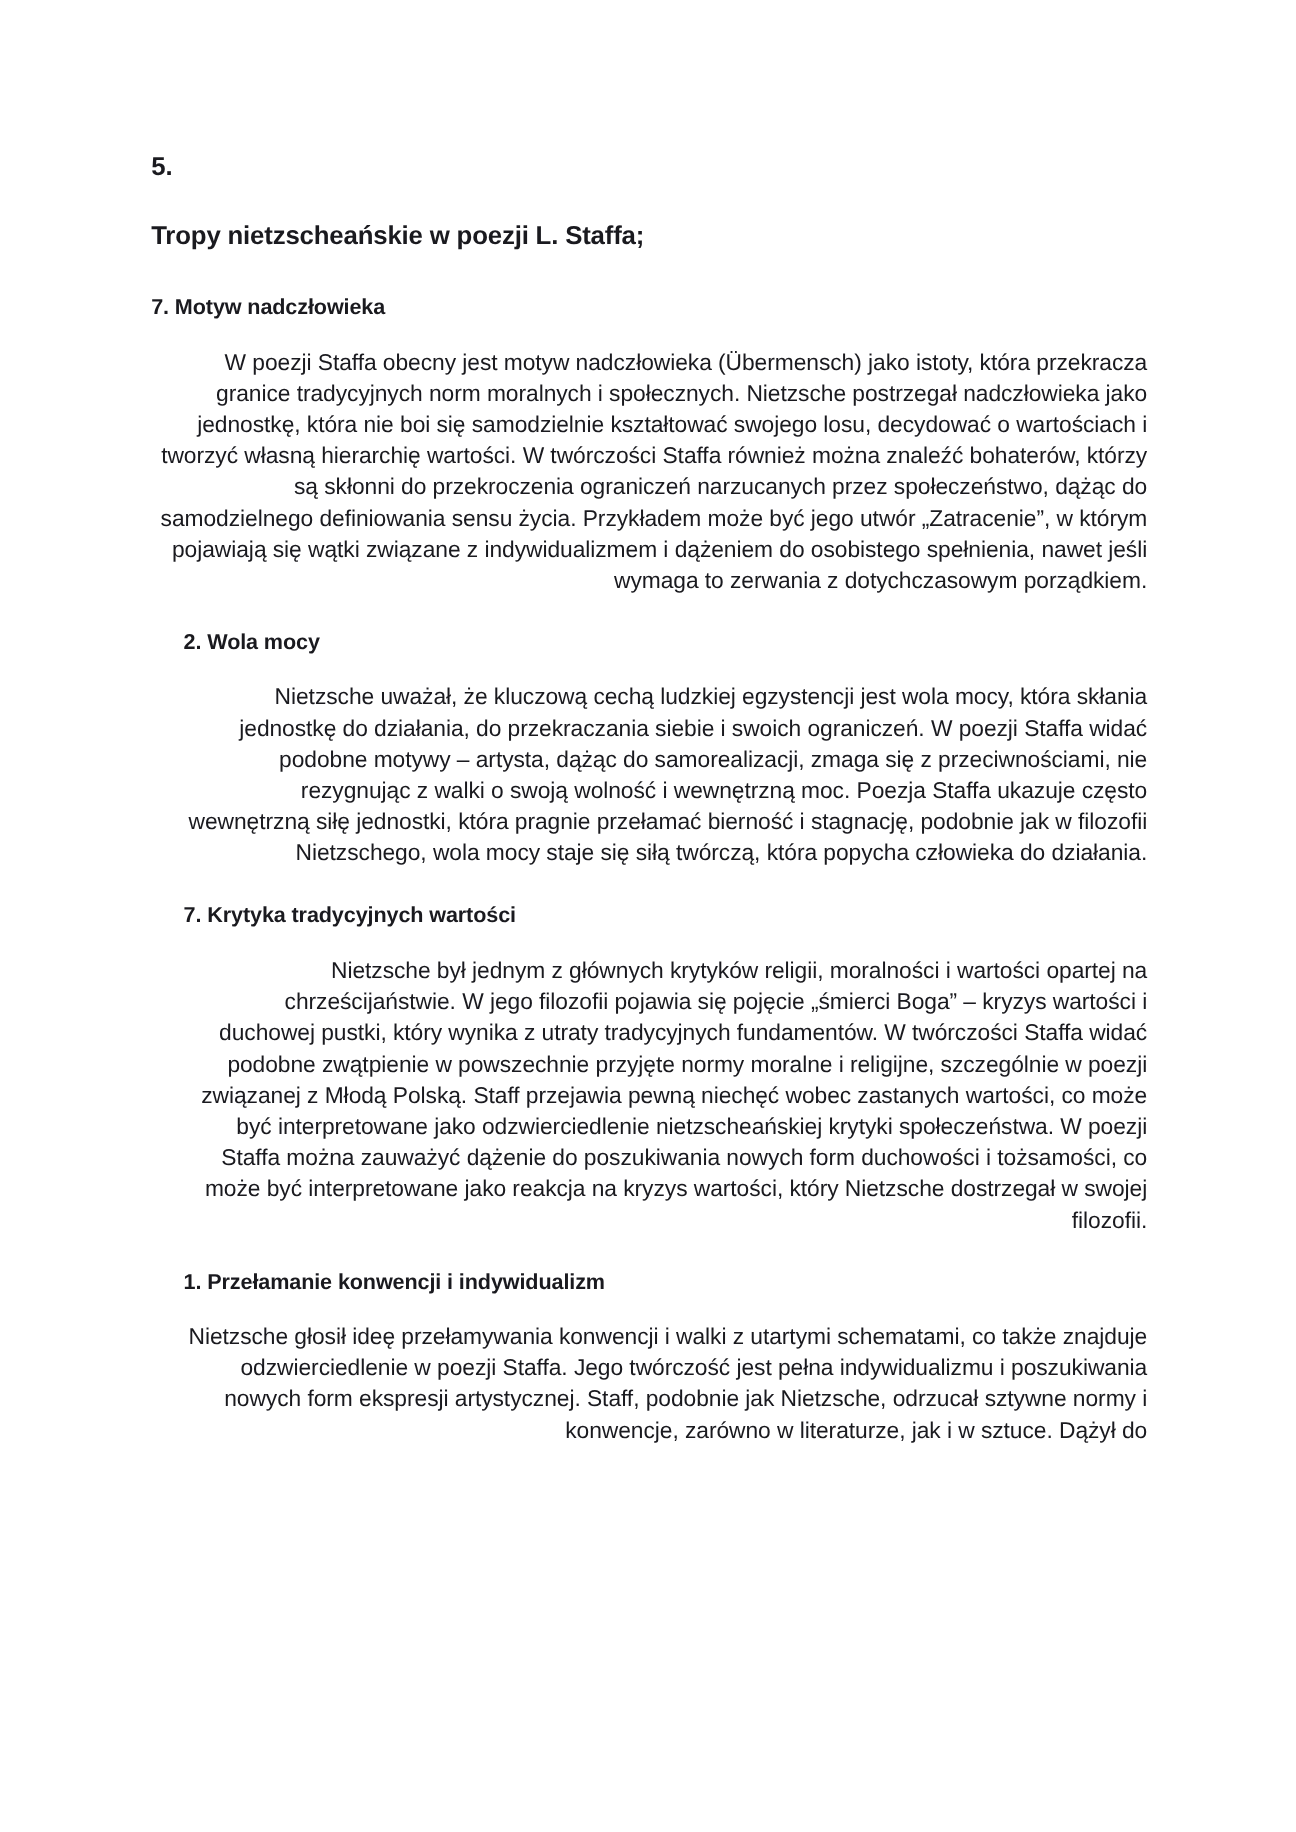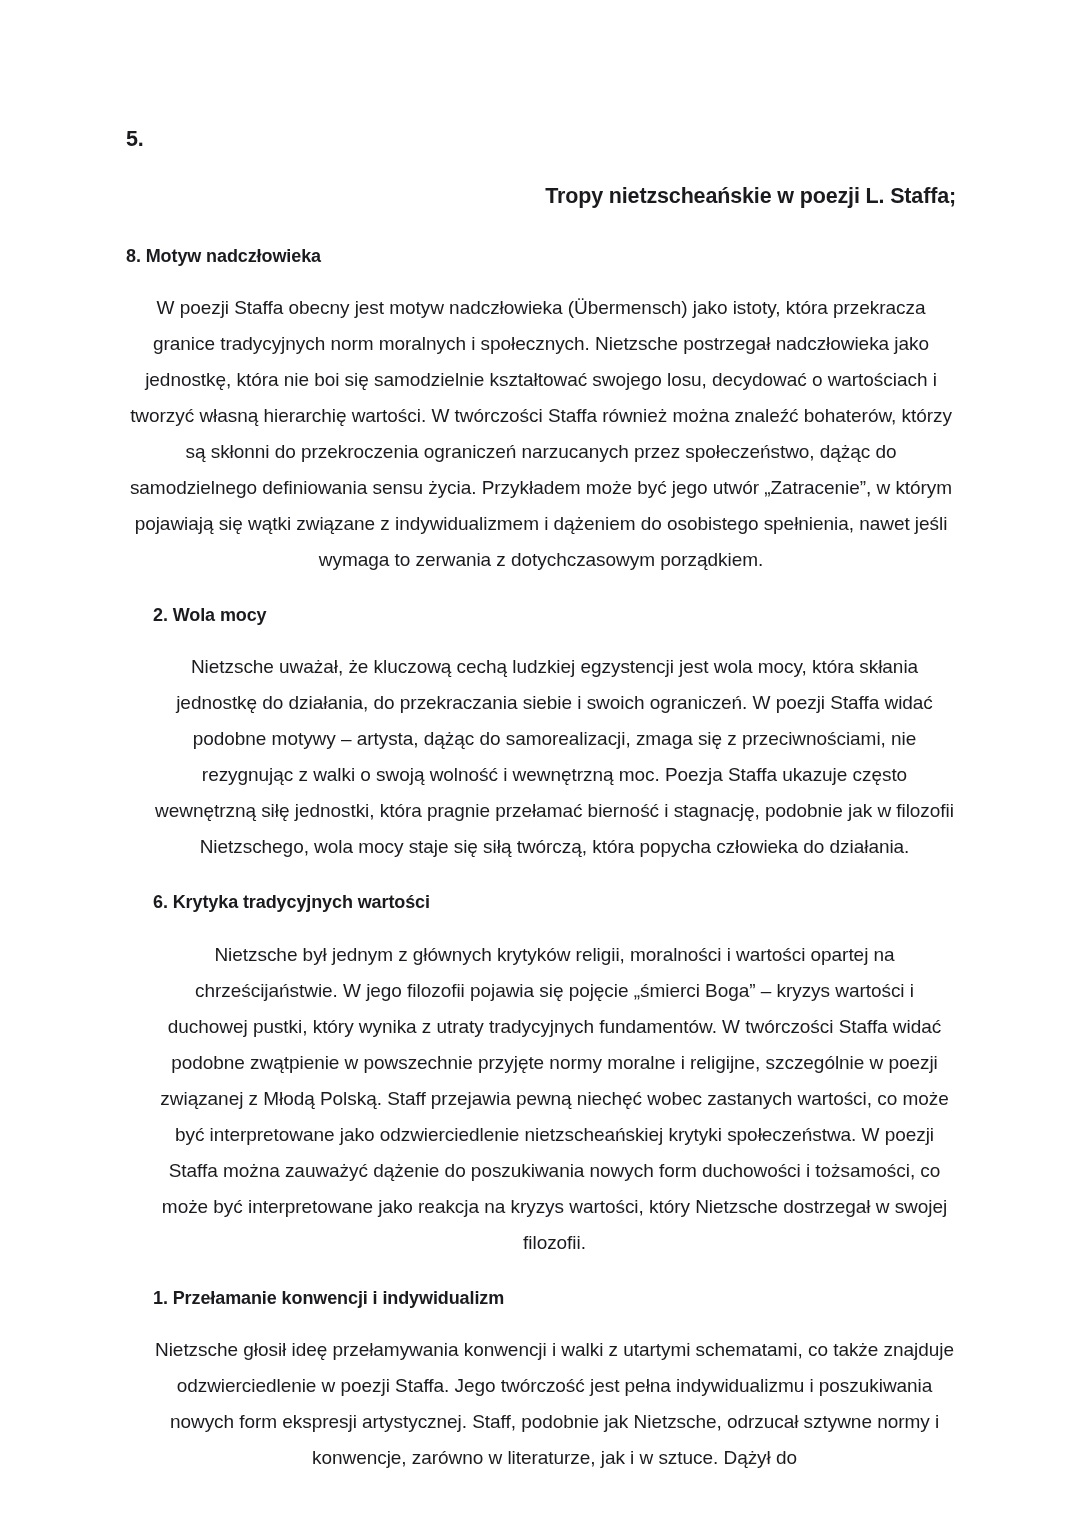--- a/index.html
+++ b/index.html
@@ -29,68 +29,67 @@
     line-height: 1.25;
     letter-spacing: -0.1px;
     margin: 0 0 30px 0;
   }
   .doc-title {
     font-size: 21.5px;
     font-weight: 700;
     line-height: 1.3;
     letter-spacing: -0.15px;
     margin: 0 0 33px 0;
-    text-align: right;
   }
   .section {
     margin: 0;
   }
   .section-heading {
     font-size: 18px;
     font-weight: 700;
     line-height: 1.35;
     letter-spacing: -0.1px;
     margin: 0 0 22px 0;
   }
   .section-body {
     font-size: 19px;
     font-weight: 400;
-    line-height: 36px;
+    line-height: 26px;
     letter-spacing: -0.05px;
     margin: 0 0 25px 0;
     max-width: 831px;
-    text-align: center;
+    text-align: right;
     word-spacing: 0px;
   }
   .section + .section {
     margin-top: 0;
     margin-left: 27px;
   }
 </style>
 </head>
 <body>
 
 <div class="page">
 
   <div class="doc-number">5.</div>
 
   <h1 class="doc-title">Tropy nietzscheańskie w poezji L. Staffa;</h1>
 
   <div class="section">
-    <h2 class="section-heading">8. Motyw nadczłowieka</h2>
+    <h2 class="section-heading">7. Motyw nadczłowieka</h2>
     <p class="section-body">W poezji Staffa obecny jest motyw nadczłowieka (Übermensch) jako istoty, która przekracza granice tradycyjnych norm moralnych i społecznych. Nietzsche postrzegał nadczłowieka jako jednostkę, która nie boi się samodzielnie kształtować swojego losu, decydować o wartościach i tworzyć własną hierarchię wartości. W twórczości Staffa również można znaleźć bohaterów, którzy są skłonni do przekroczenia ograniczeń narzucanych przez społeczeństwo, dążąc do samodzielnego definiowania sensu życia. Przykładem może być jego utwór „Zatracenie”, w którym pojawiają się wątki związane z indywidualizmem i dążeniem do osobistego spełnienia, nawet jeśli wymaga to zerwania z dotychczasowym porządkiem.</p>
   </div>
 
   <div class="section">
     <h2 class="section-heading">2. Wola mocy</h2>
     <p class="section-body">Nietzsche uważał, że kluczową cechą ludzkiej egzystencji jest wola mocy, która skłania jednostkę do działania, do przekraczania siebie i swoich ograniczeń. W poezji Staffa widać podobne motywy – artysta, dążąc do samorealizacji, zmaga się z przeciwnościami, nie rezygnując z walki o swoją wolność i wewnętrzną moc. Poezja Staffa ukazuje często wewnętrzną siłę jednostki, która pragnie przełamać bierność i stagnację, podobnie jak w filozofii Nietzschego, wola mocy staje się siłą twórczą, która popycha człowieka do działania.</p>
   </div>
 
   <div class="section">
-    <h2 class="section-heading">6. Krytyka tradycyjnych wartości</h2>
+    <h2 class="section-heading">7. Krytyka tradycyjnych wartości</h2>
     <p class="section-body">Nietzsche był jednym z głównych krytyków religii, moralności i wartości opartej na chrześcijaństwie. W jego filozofii pojawia się pojęcie „śmierci Boga” – kryzys wartości i duchowej pustki, który wynika z utraty tradycyjnych fundamentów. W twórczości Staffa widać podobne zwątpienie w powszechnie przyjęte normy moralne i religijne, szczególnie w poezji związanej z Młodą Polską. Staff przejawia pewną niechęć wobec zastanych wartości, co może być interpretowane jako odzwierciedlenie nietzscheańskiej krytyki społeczeństwa. W poezji Staffa można zauważyć dążenie do poszukiwania nowych form duchowości i tożsamości, co może być interpretowane jako reakcja na kryzys wartości, który Nietzsche dostrzegał w swojej filozofii.</p>
   </div>
 
   <div class="section">
     <h2 class="section-heading">1. Przełamanie konwencji i indywidualizm</h2>
     <p class="section-body">Nietzsche głosił ideę przełamywania konwencji i walki z utartymi schematami, co także znajduje odzwierciedlenie w poezji Staffa. Jego twórczość jest pełna indywidualizmu i poszukiwania nowych form ekspresji artystycznej. Staff, podobnie jak Nietzsche, odrzucał sztywne normy i konwencje, zarówno w literaturze, jak i w sztuce. Dążył do</p>
   </div>
 
 </div>
 

